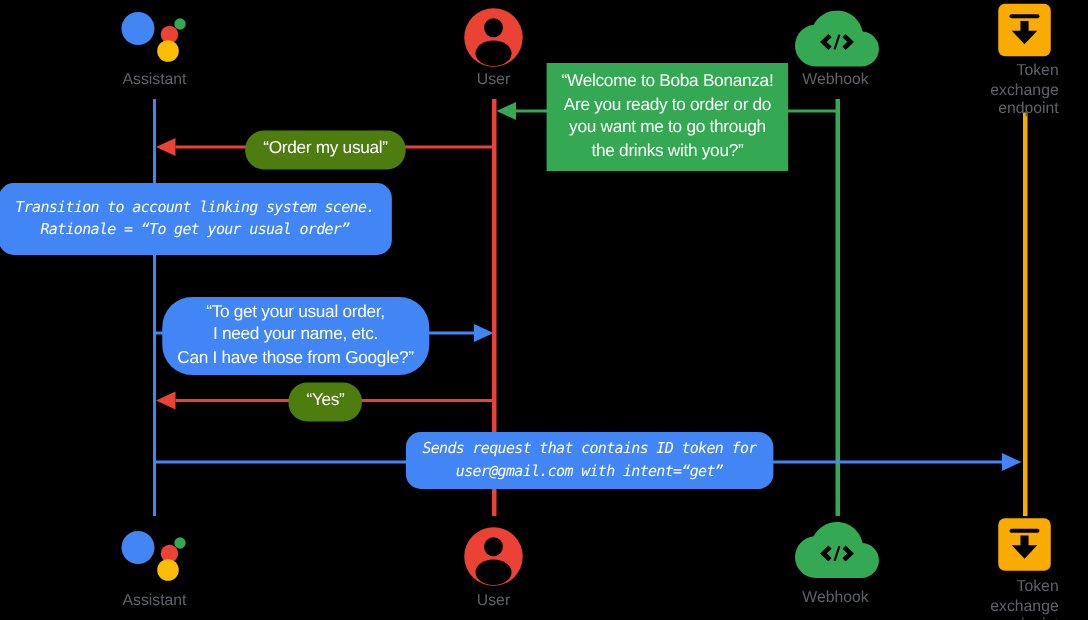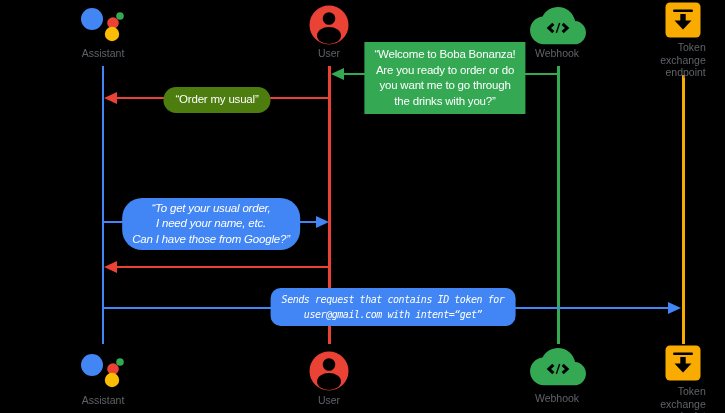--- a/index.html
+++ b/index.html
@@ -56,23 +56,26 @@
   <div class="head head-left c-red" style="left:104px;top:260.6px;"></div>
 
   <div class="mline c-blue" style="left:103px;top:306.8px;width:565px;"></div>
   <div class="head head-right c-blue" style="left:668px;top:301.6px;"></div>
 
   <div class="bubble speech bg-green" style="left:445px;top:42px;padding:5px 10px;">“Welcome to Boba Bonanza!
 Are you ready to order or do
 you want me to go through
 the drinks with you?”</div>
   <div class="bubble speech bg-red" style="left:217px;top:87px;padding:5px 12px;border-radius:12.5px;">“Order my usual”</div>
-  <div class="bubble speech bg-blue" style="left:211px;top:198px;padding:2.5px 10px;border-radius:20px;font-style:italic;">“To get your usual order,
+  <div class="bubble mono bg-blue" style="left:130px;top:122px;padding:9px 11px;">Transition to account linking system scene.
+Rationale = “To get your usual order”</div>
+  <div class="bubble speech bg-blue" style="left:197px;top:198px;padding:2.5px 10px;border-radius:20px;">“To get your usual order,
 I need your name, etc.
 Can I have those from Google?”</div>
+  <div class="bubble speech bg-red" style="left:217px;top:255px;padding:5px 12px;border-radius:12.5px;">“Yes”</div>
   <div class="bubble mono bg-blue" style="left:393px;top:288px;padding:4px 11px;">Sends request that contains ID token for
 user@gmail.com with intent=“get”</div>
 
   <svg class="icon" style="left:75px;top:4px;" width="56" height="40" viewBox="0 0 56 40">
     <circle cx="17" cy="15" r="11" fill="#4285F4"></circle>
     <circle cx="45" cy="12" r="3.8" fill="#34A853"></circle>
     <circle cx="38" cy="19" r="5.8" fill="#EA4335"></circle>
     <circle cx="37" cy="30" r="7.2" fill="#FBBC04"></circle>
   </svg>
   <svg class="icon" style="left:309px;top:5px;" width="40" height="40" viewBox="0 0 40 40">

